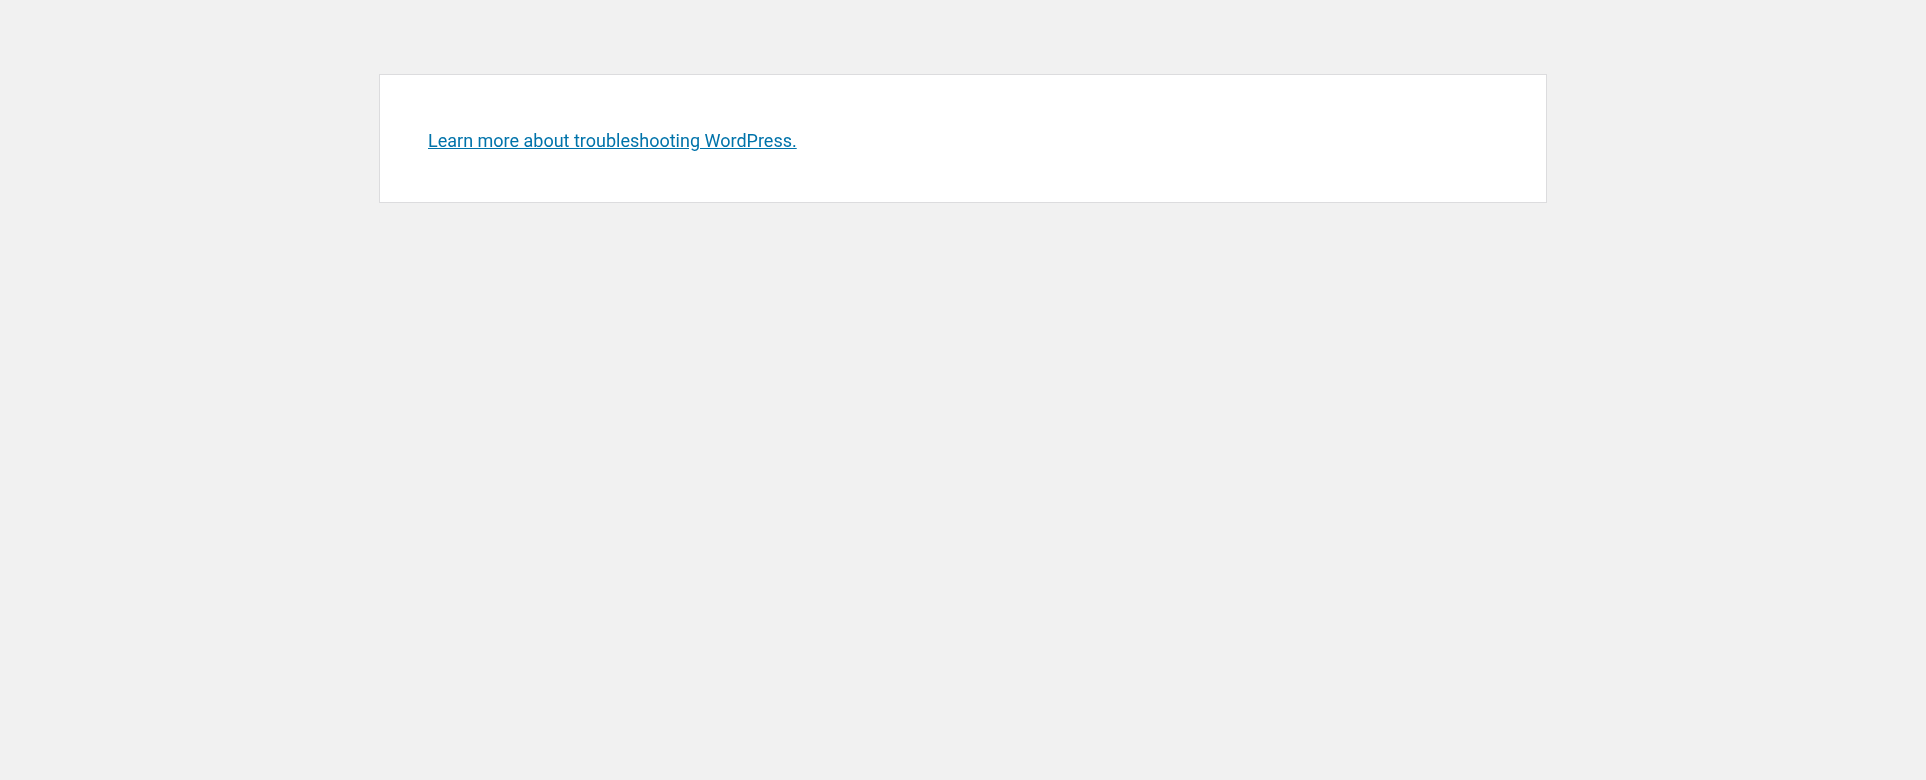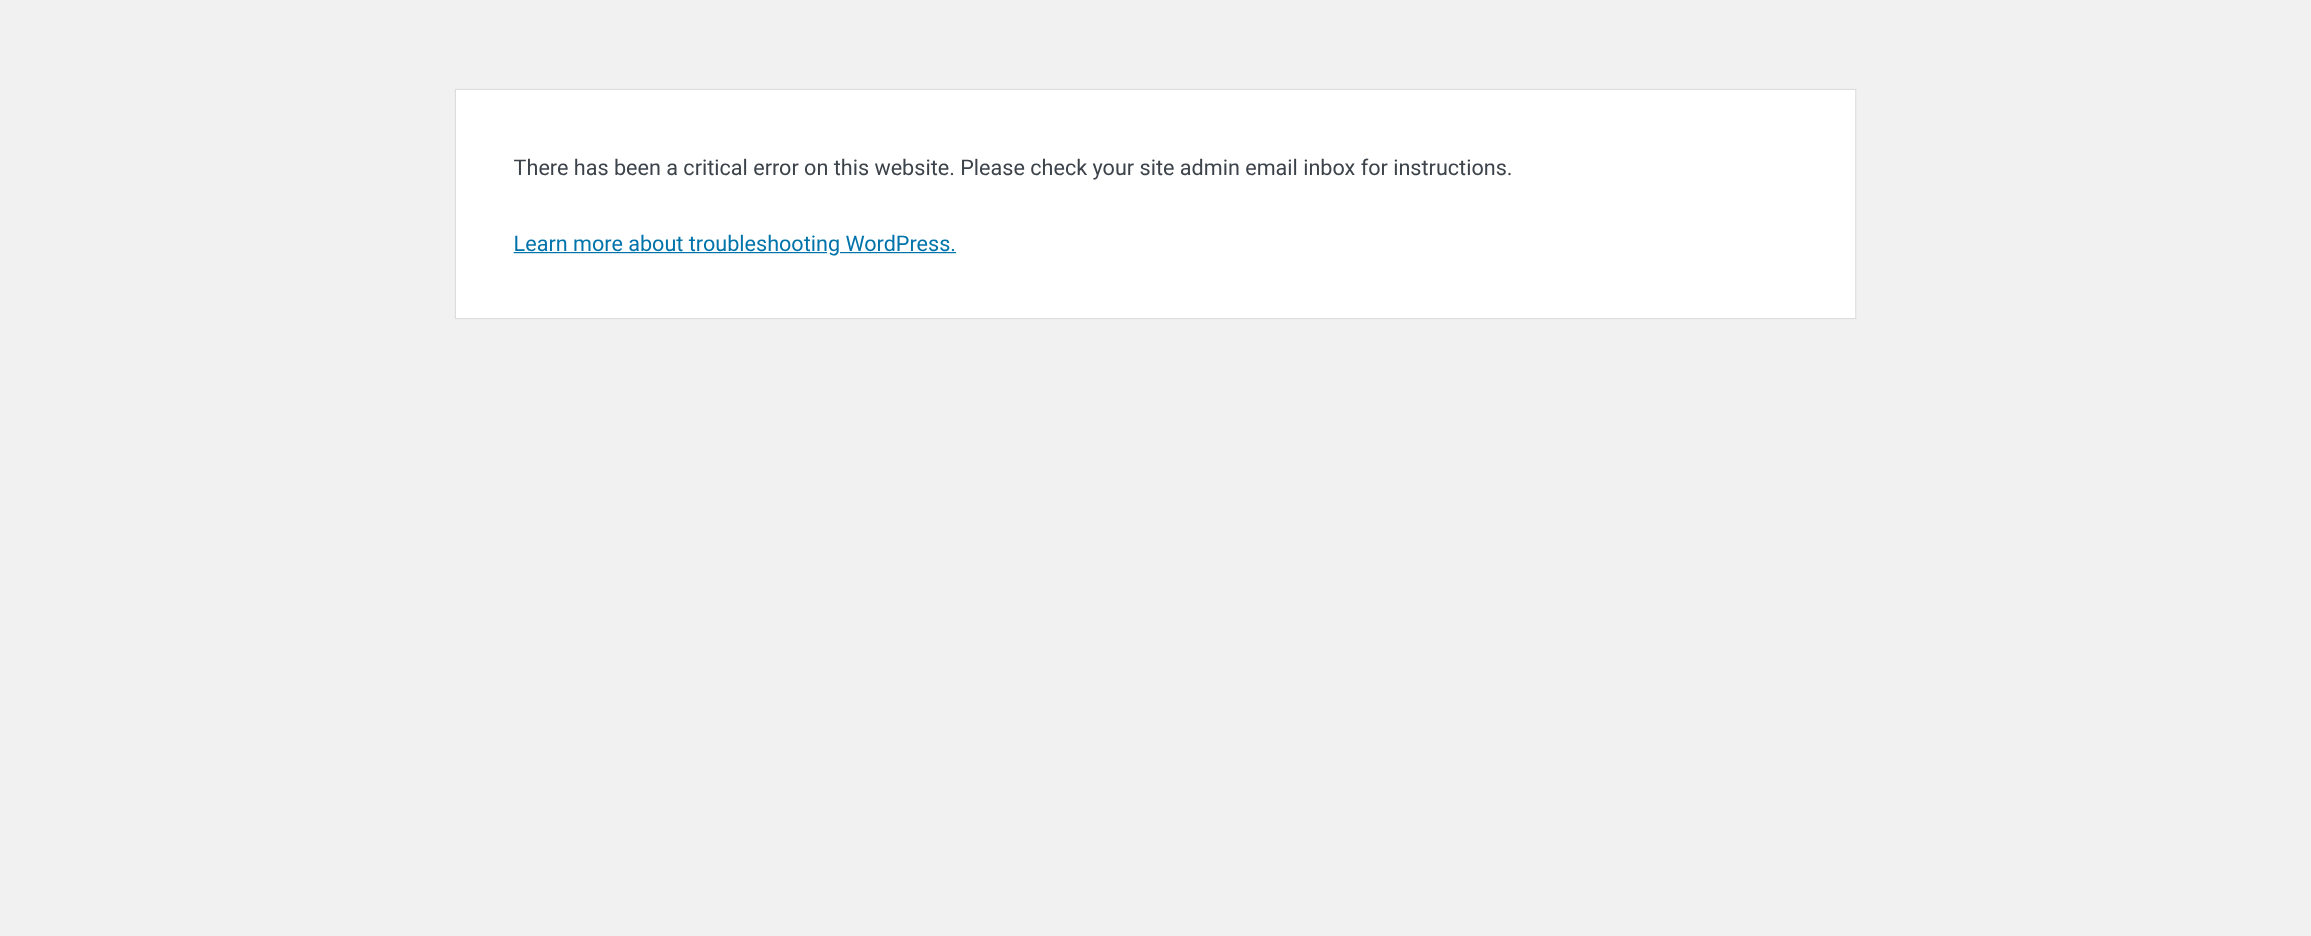--- a/index.html
+++ b/index.html
@@ -31,15 +31,14 @@
       color: #0073aa;
       text-decoration: underline;
       display: inline-block;
       line-height: 1.5;
     }
   </style>
 </head>
 <body>
 
 <div class="error-box">
-  <p class="error-message">There has been a critical error on this website. Please check your site admin email inbox for instructions.</p>
   <a href="#" class="troubleshoot-link">Learn more about troubleshooting WordPress.</a>
 </div>
 
 </body></html>

